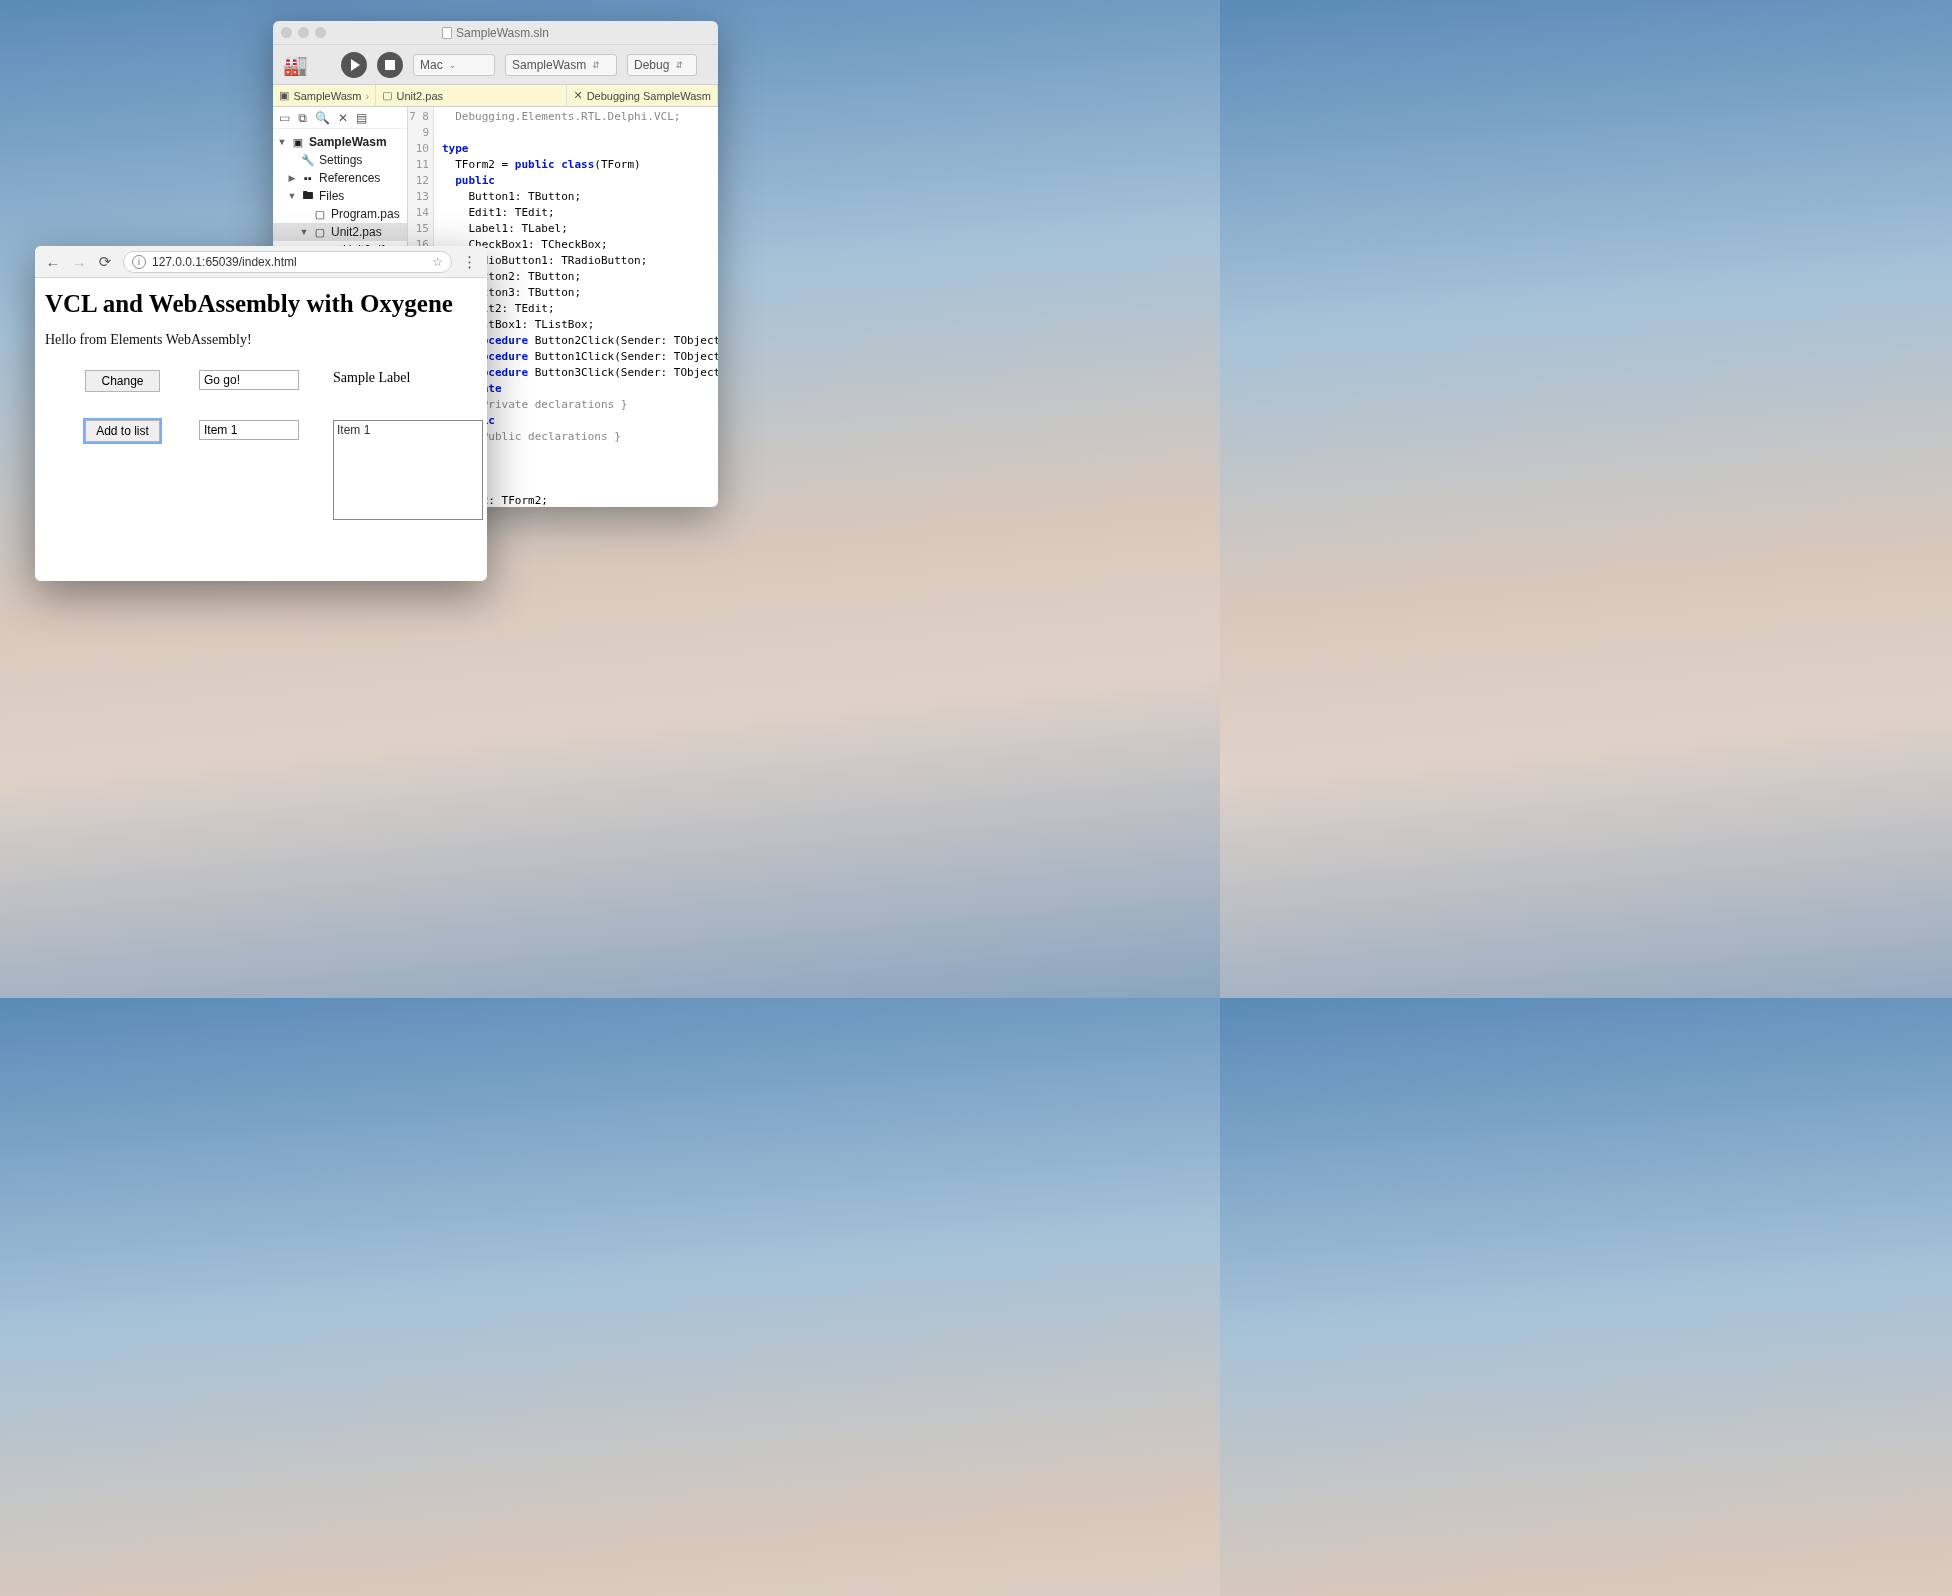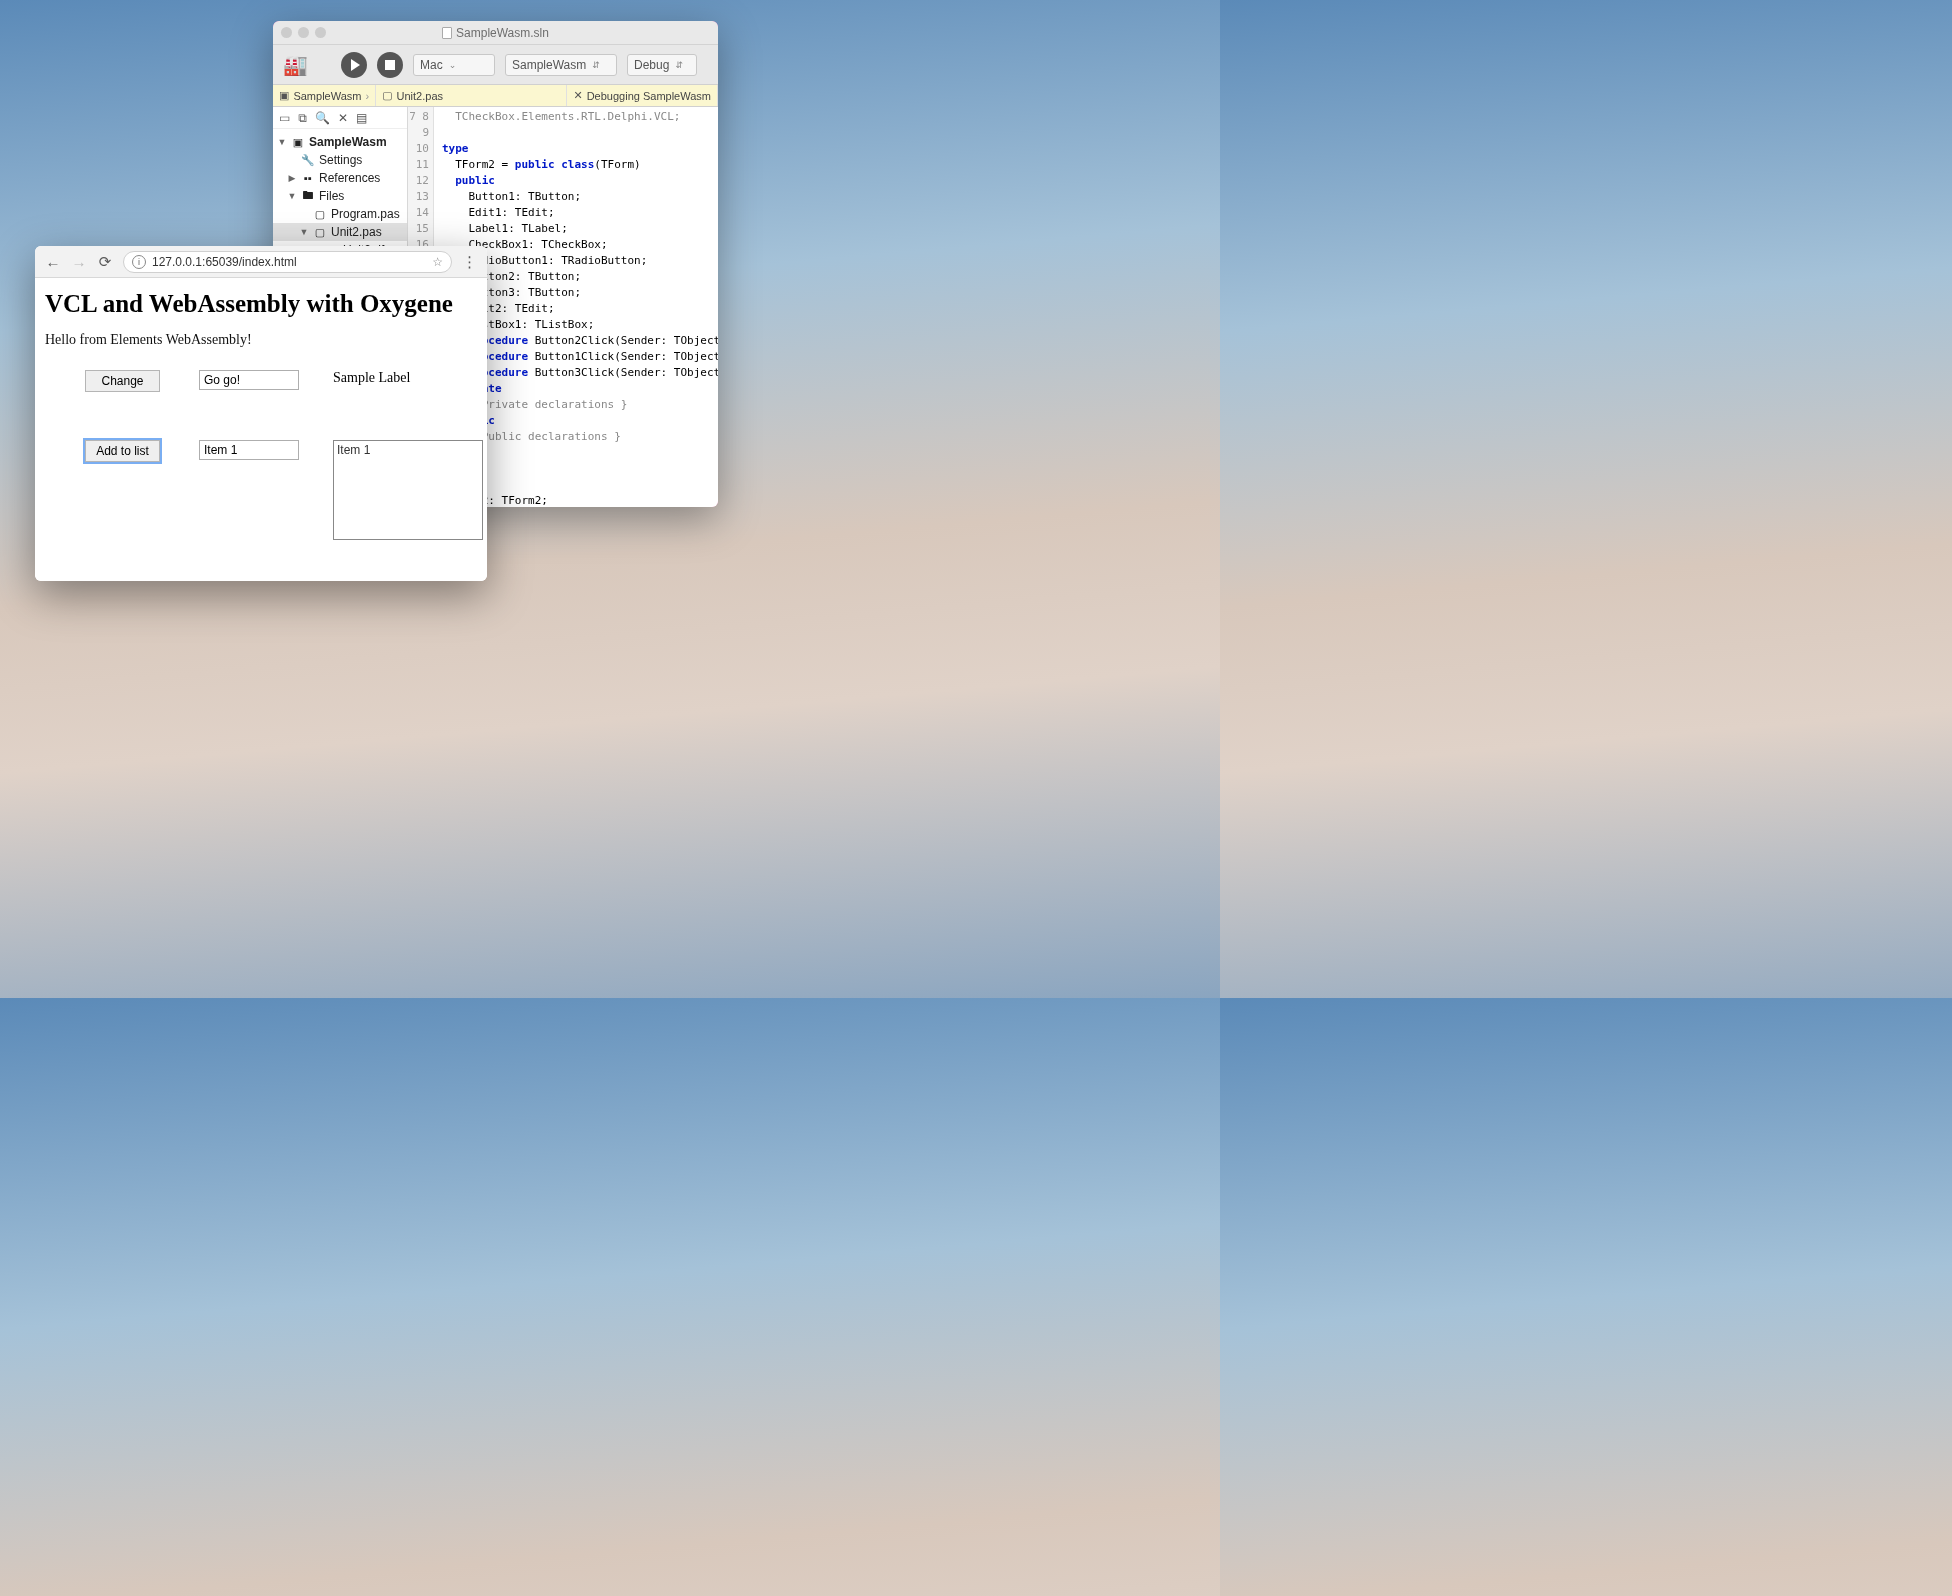--- a/index.html
+++ b/index.html
@@ -112,21 +112,21 @@
   .chrome-toolbar { height:32px;background:#f2f2f2;border-bottom:1px solid #d8d8d8;display:flex;align-items:center;gap:10px;padding:0 10px; }
   .nav-ico { color:#5a5a5a;font-size:15px;width:16px;text-align:center; }
   .addr { flex:1;height:22px;border:1px solid #d0d0d0;border-radius:12px;background:#fff;display:flex;align-items:center;padding:0 8px;font-size:12px;color:#333;gap:6px; }
   .addr .info { width:14px;height:14px;border:1px solid #888;border-radius:50%;display:flex;align-items:center;justify-content:center;font-size:9px;color:#666; }
   .addr .star { margin-left:auto;color:#888; }
   .dots { color:#555;font-size:15px; }
 
   .chrome-page { flex:1;background:#fff;padding:12px 10px;overflow:hidden; }
   .page-h1 { font-family: Georgia, "Times New Roman", serif; font-size:25px;font-weight:bold;margin-bottom:14px;color:#000000; }
   .page-sub { font-family: Georgia, serif; font-size:14px;color:#111;margin-bottom:22px; }
-  .form-grid { display:grid;grid-template-columns:90px 110px 150px;gap:48px 24px;font-size:12px;align-items:start;padding-left:40px; }
+  .form-grid { display:grid;grid-template-columns:90px 110px 150px;gap:28px 24px;font-size:12px;align-items:start;padding-left:40px; }
   .vcl-btn { background:#efefef;border:1px solid #b5b5b5;font-size:12px;height:22px;width:75px; }
   .vcl-btn.focus { outline:2px solid #7aaef2; }
   .vcl-edit { border:1px solid #aeaeae;height:20px;font-size:12px;padding:0 4px;width:100px; }
   .vcl-label { font-family: Georgia, serif;font-size:14px;color:#000; }
   .vcl-listbox { border:1px solid #888;width:150px;height:100px;font-size:12px;padding:2px 3px;color:#333; }
 </style>
 </head>
 <body>
 
 <div class="ide-window">
@@ -249,21 +249,21 @@
 9
 10
 11
 12
 13
 14
 15
 16
 17
 18</div>
-      <div class="code"><span class="code-line cm">  TCheckBox.Elements.RTL.Delphi.VCL;</span>
+      <div class="code"><span class="code-line cm">  Debugging.Elements.RTL.Delphi.VCL;</span>
 <span class="code-line"></span>
 <span class="code-line"><span class="kw">type</span></span>
 <span class="code-line">  TForm2 = <span class="kw">public</span> <span class="kw">class</span>(TForm)</span>
 <span class="code-line">  <span class="kw">public</span></span>
 <span class="code-line">    Button1: TButton;</span>
 <span class="code-line">    Edit1: TEdit;</span>
 <span class="code-line">    Label1: TLabel;</span>
 <span class="code-line">    CheckBox1: TCheckBox;</span>
 <span class="code-line">    RadioButton1: TRadioButton;</span>
 <span class="code-line">    Button2: TButton;</span>

